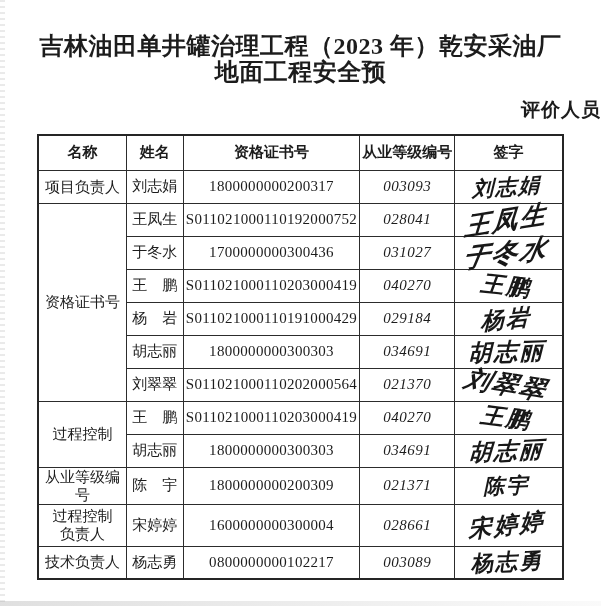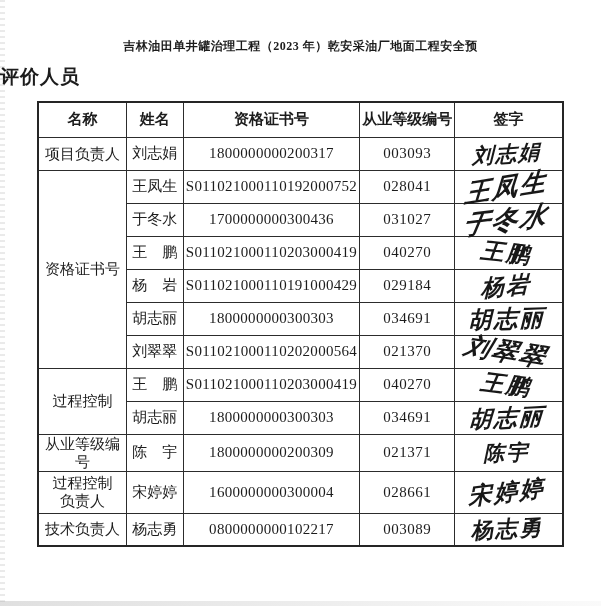--- a/index.html
+++ b/index.html
@@ -17,30 +17,30 @@
     background: repeating-linear-gradient(to bottom,
       rgba(140,140,140,0.18) 0 2px, rgba(255,255,255,0) 2px 6px);
   }
   .edge-bottom {
     position: absolute; left: 0; bottom: 0; width: 100%; height: 5px;
     background: linear-gradient(to right, rgba(150,150,150,0.30), rgba(190,190,190,0.08));
   }
   .page { padding-top: 33px; }
 
   .title-line1 {
-    text-align: center; font-weight: 700; font-size: 12px;
+    text-align: center; font-weight: 700; font-size: 24px;
     line-height: 26px; letter-spacing: 0.5px; margin: 0 28px;
   }
   .title-line2 {
     text-align: center; font-weight: 700; font-size: 20px;
     line-height: 24px; margin-top: 15px; letter-spacing: 1px;
   }
   .subtitle {
-    text-align: left; font-weight: 700; font-size: 19px;
-    line-height: 24px; margin-top: 6px; letter-spacing: 1px;
+    text-align: right; font-weight: 700; font-size: 19px;
+    line-height: 24px; margin-top: 13px; letter-spacing: 1px;
   }
 
   table.personnel {
     border-collapse: collapse;
     margin: 12px auto 0;
     table-layout: fixed;
     border: 2px solid #252525;
   }
   .personnel th, .personnel td {
     border: 1.5px solid #2c2c2c;
@@ -49,21 +49,21 @@
     padding: 0 2px;
     font-size: 15px;
     overflow: visible;
   }
   .personnel thead tr { height: 35px; }
   .personnel tbody tr { height: 33px; }
   .personnel tbody tr.tall { height: 42px; }
   th { font-weight: 700; }
   td.role { white-space: pre-line; line-height: 18px; }
   td.cert { letter-spacing: 0.3px; }
-  td.grade { letter-spacing: 0.5px; }
+  td.grade { letter-spacing: 0.5px; font-style: italic; }
 
   
   td.sigcell { overflow: visible; }
   .sig {
     display: inline-block;
     font-weight: 700;
     color: #181818;
     font-size: 21px;
     letter-spacing: 2px;
     white-space: nowrap;

